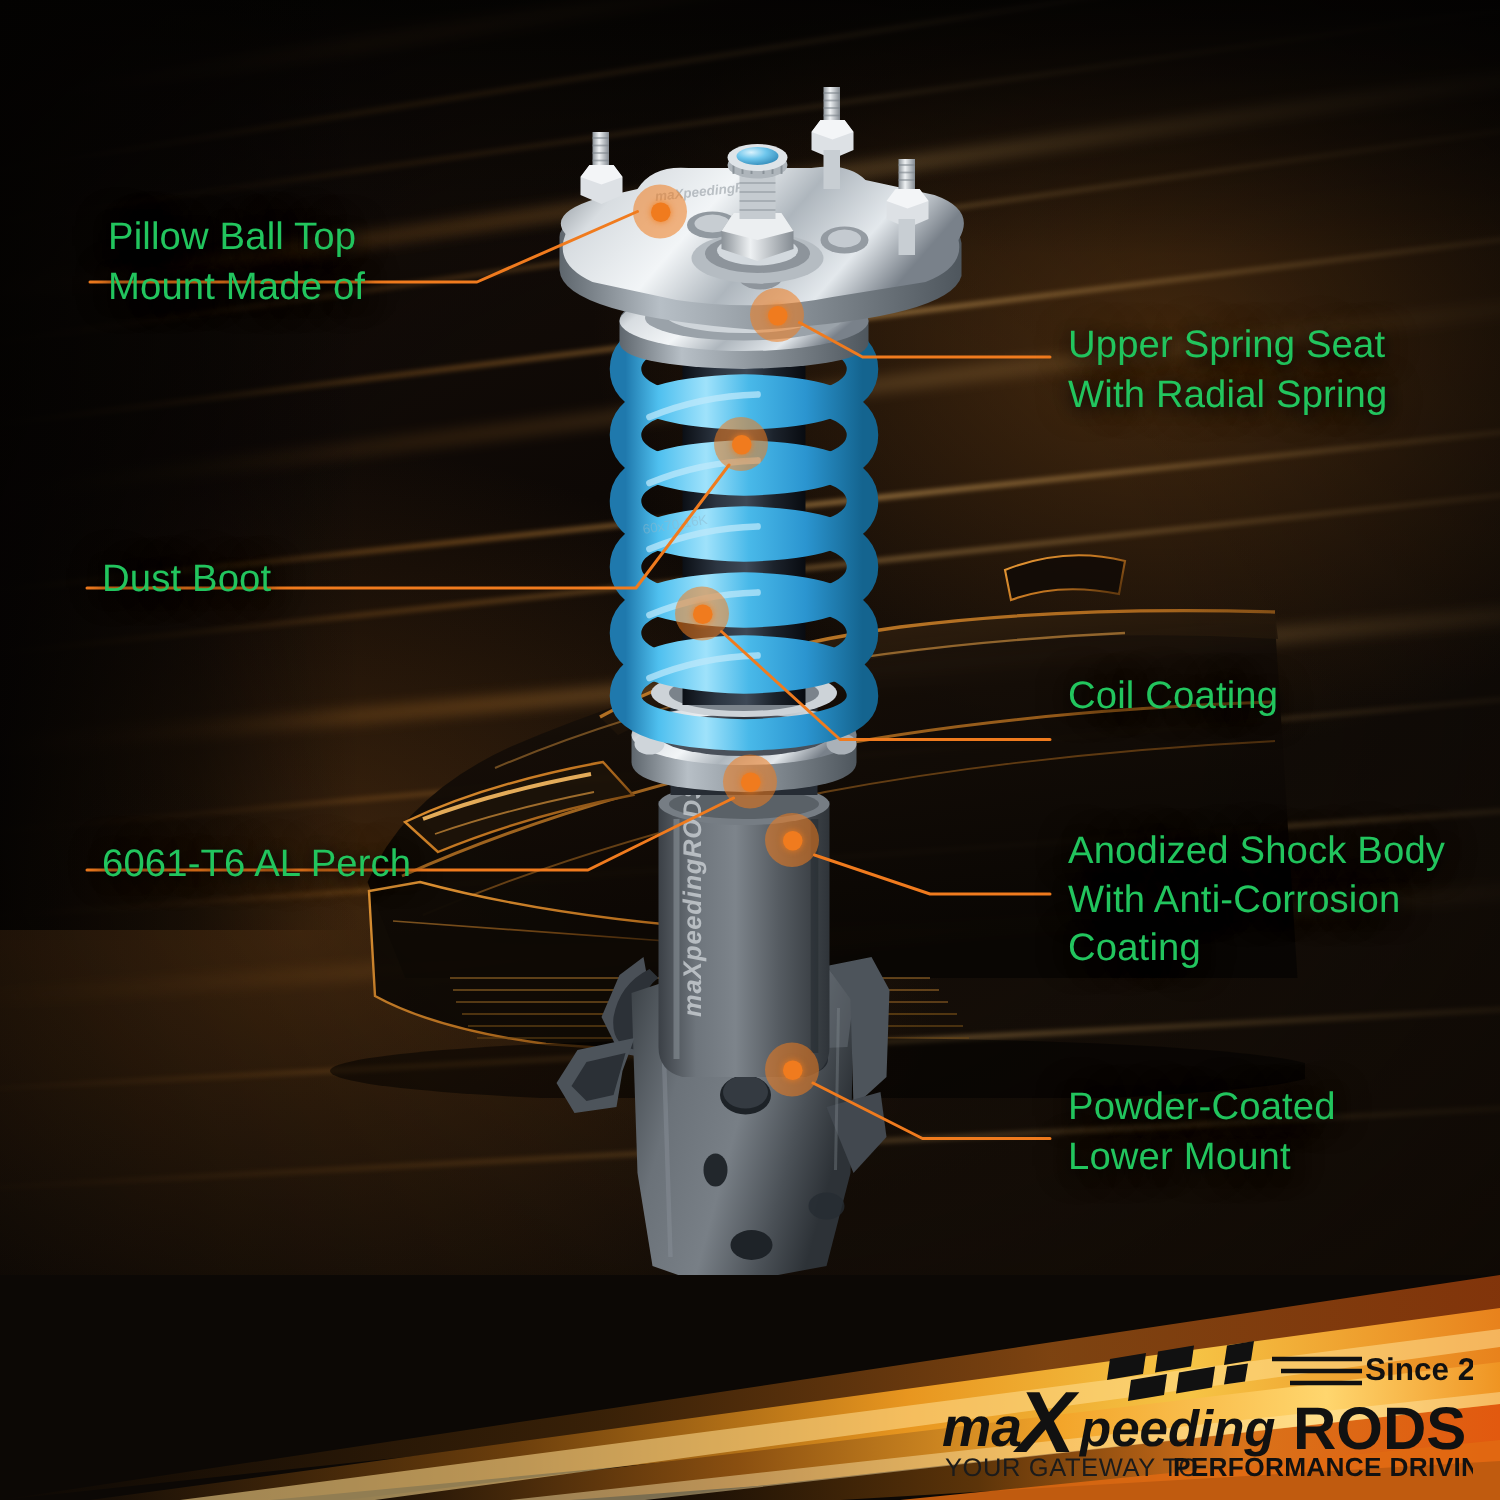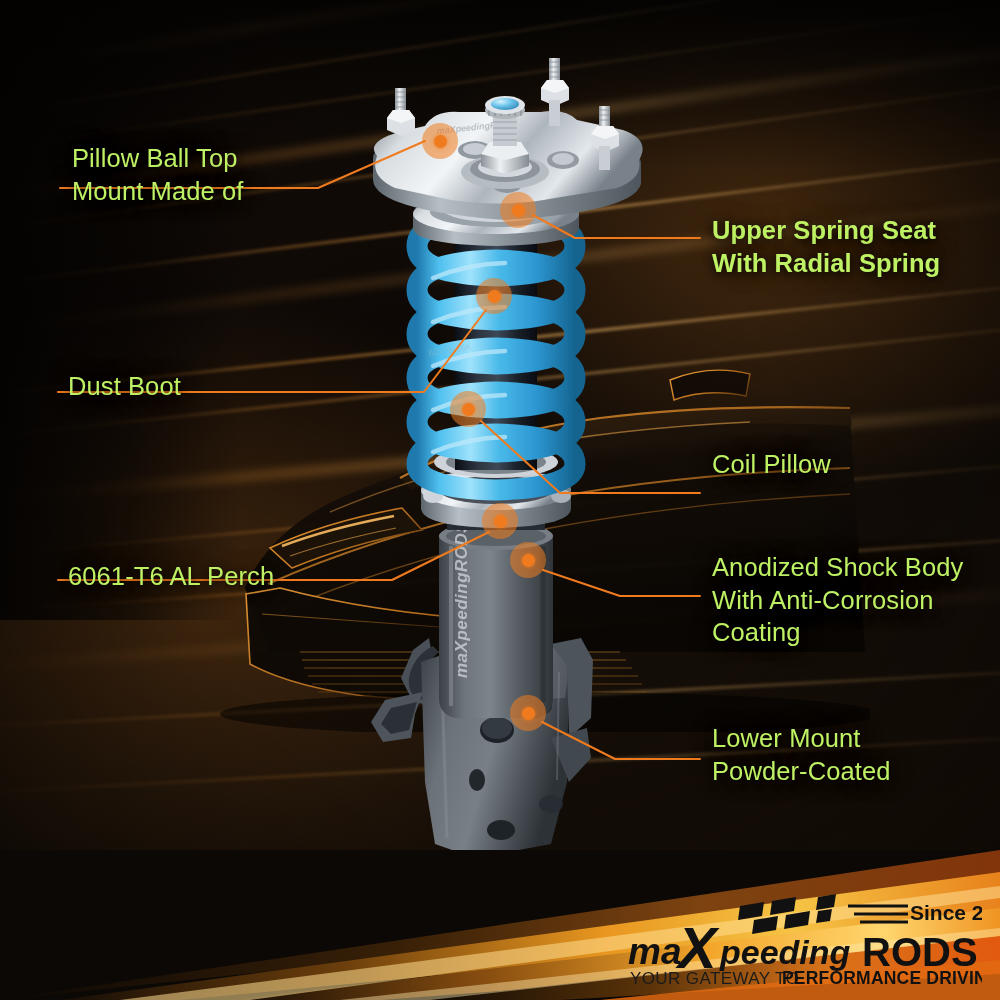--- a/index.html
+++ b/index.html
@@ -33,21 +33,21 @@
   
   .footer{position:absolute;left:0;bottom:0;width:1000px;height:150px;overflow:hidden;}
   .f-bg{position:absolute;inset:0;background:#0c0805;}
   .footer-logo{position:absolute;right:18px;bottom:14px;width:360px;height:92px;}
 
   
   .product{position:absolute;left:355px;top:38px;width:300px;height:830px;}
 
   
   .lines{position:absolute;inset:0;pointer-events:none;}
-  .label{position:absolute;color:#bef264;font-size:25.5px;line-height:1.28;
+  .label{position:absolute;color:#22c55e;font-size:25.5px;line-height:1.28;
     font-weight:400;letter-spacing:.1px;
     text-shadow:0 2px 10px rgba(0,0,0,.85),0 0 22px rgba(0,0,0,.6);}
   .label.right{text-align:left;}
   .label.left{text-align:left;}
   .dot{position:absolute;border-radius:50%;}
   .dot .halo{position:absolute;inset:0;border-radius:50%;background:rgba(240,123,30,.55);}
   .dot .core{position:absolute;left:50%;top:50%;width:13px;height:13px;margin:-6.5px 0 0 -6.5px;
     border-radius:50%;background:#F07B1E;box-shadow:0 0 4px rgba(240,123,30,.9);}
 </style>
 </head>
@@ -380,37 +380,37 @@
 
   <div id="callout-layer">
       <div class="label left" style="left: 72px; top: 142px;">
         <div>Pillow Ball Top</div>
         <div>Mount Made of</div>
       </div>
       <div class="dot" style="width: 36px; height: 36px; left: 422px; top: 123px;">
         <span class="halo"></span>
         <span class="core"></span>
       </div>
-      <div class="label right" style="left: 712px; top: 214px; font-weight: bold;">
+      <div class="label right" style="left: 712px; top: 214px;">
         <div>Upper Spring Seat</div>
         <div>With Radial Spring</div>
       </div>
       <div class="dot" style="width: 36px; height: 36px; left: 500px; top: 192px;">
         <span class="halo"></span>
         <span class="core"></span>
       </div>
       <div class="label left" style="left: 68px; top: 370px;">
         <div>Dust Boot</div>
       </div>
       <div class="dot" style="width: 36px; height: 36px; left: 476px; top: 278px;">
         <span class="halo"></span>
         <span class="core"></span>
       </div>
       <div class="label right" style="left: 712px; top: 448px;">
-        <div>Coil Pillow</div>
+        <div>Coil Coating</div>
       </div>
       <div class="dot" style="width: 36px; height: 36px; left: 450px; top: 391px;">
         <span class="halo"></span>
         <span class="core"></span>
       </div>
       <div class="label left" style="left: 68px; top: 560px;">
         <div>6061-T6 AL Perch</div>
       </div>
       <div class="dot" style="width: 36px; height: 36px; left: 482px; top: 503px;">
         <span class="halo"></span>
@@ -419,22 +419,22 @@
       <div class="label right" style="left: 712px; top: 551px;">
         <div>Anodized Shock Body</div>
         <div>With Anti-Corrosion</div>
         <div>Coating</div>
       </div>
       <div class="dot" style="width: 36px; height: 36px; left: 510px; top: 542px;">
         <span class="halo"></span>
         <span class="core"></span>
       </div>
       <div class="label right" style="left: 712px; top: 722px;">
+        <div>Powder-Coated</div>
         <div>Lower Mount</div>
-        <div>Powder-Coated</div>
       </div>
       <div class="dot" style="width: 36px; height: 36px; left: 510px; top: 695px;">
         <span class="halo"></span>
         <span class="core"></span>
       </div>
     </div>
 
   <div class="footer">
     <div class="f-bg"></div>
     <svg style="position:absolute;inset:0" viewBox="0 0 1000 150" preserveAspectRatio="none">

